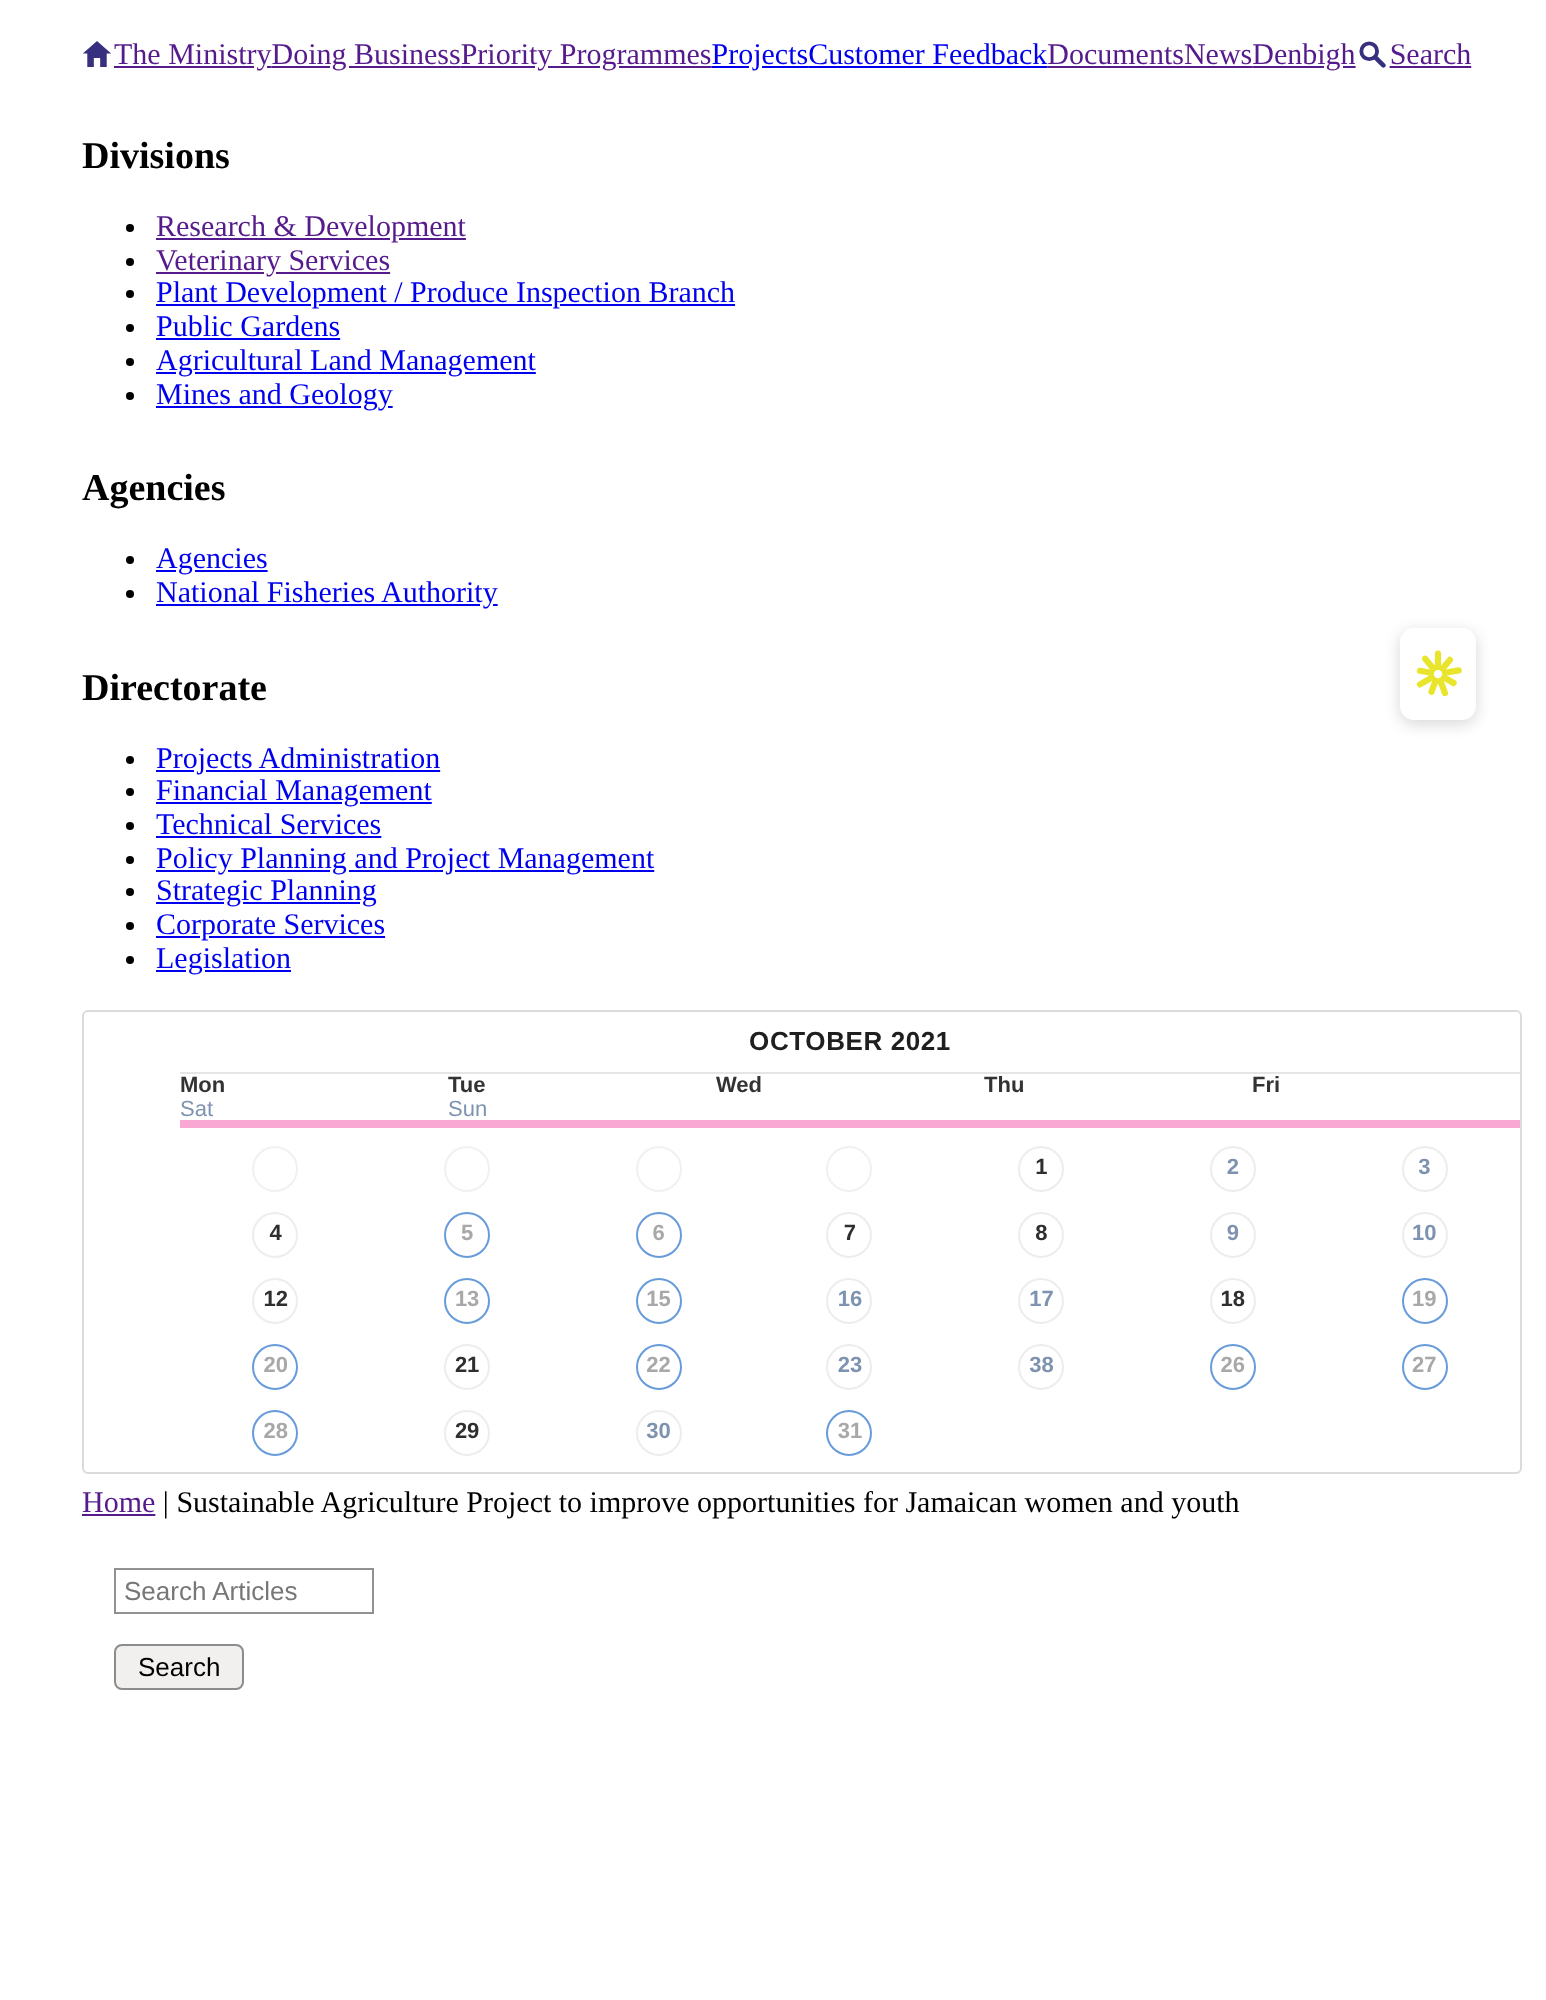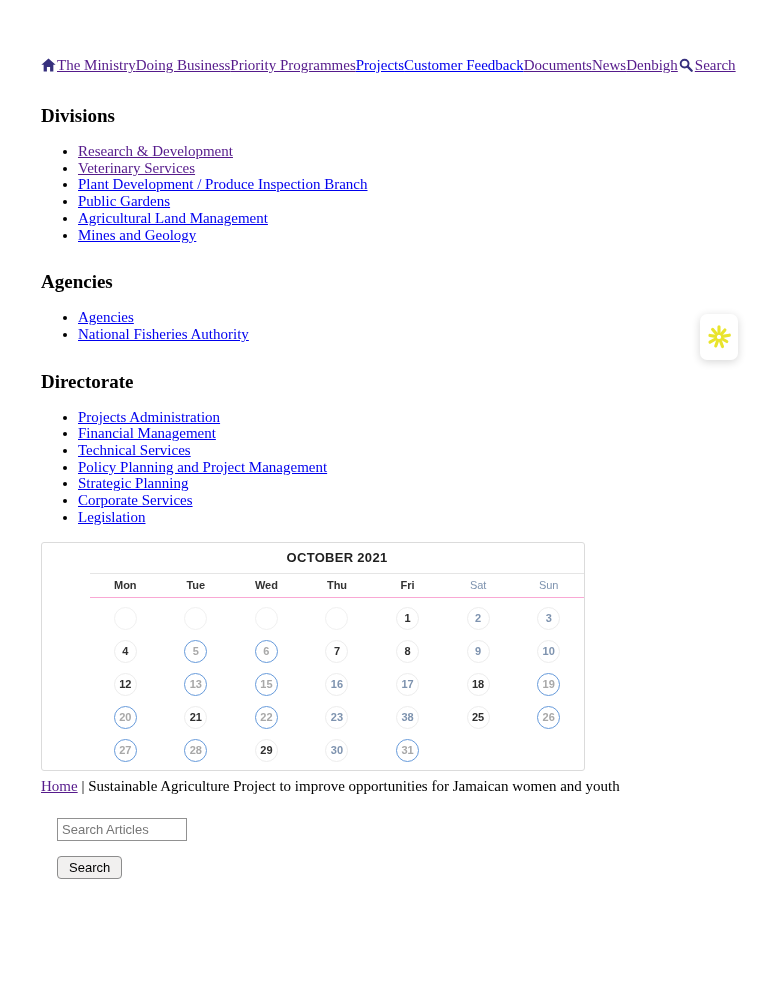--- a/index.html
+++ b/index.html
@@ -7,49 +7,49 @@
     width:773px; height:1000px; position:relative; overflow:hidden;
     font-family:"Liberation Serif", serif; color:#000;
   }
   .page { padding:0 43px 0 41px; }
 
   a { text-decoration:underline; cursor:pointer; }
   a.visited { color:var(--purple,#551A8B); }
   a.unvisited { color:var(--blue,#0000EE); }
 
   
-  .topnav { padding-top:56px; font-size:15px; white-space:nowrap; line-height:19px; }
+  .topnav { padding-top:19px; font-size:15px; white-space:nowrap; line-height:19px; }
   .icon { display:inline-block; vertical-align:-2px; }
   .icon-home { margin-right:1px; }
   .icon-search { margin:0 2px 0 1px; }
   .icon-home path { fill:var(--icon,#37307E); }
   .icon-search circle { stroke:var(--icon,#37307E); fill:none; }
   .icon-search line { stroke:var(--icon,#37307E); }
 
   
   .section h3 { font-size:19px; font-weight:bold; margin:28px 0 0 0; }
   .section:first-child h3 { }
   .section ul { margin:16px 0 16px 0; padding-left:37px; font-size:15px; }
   .section li { line-height:16.7px; }
 
   
   .calendar {
-    width:544px; box-sizing:border-box; margin-top:2px;
+    width:720px; box-sizing:border-box; margin-top:2px;
     border:1px solid var(--cal-border,#DDDDDD); border-radius:3px;
     font-family:"Liberation Sans", sans-serif; background:#fff;padding-left:48px;
   }
   .cal-title {
     height:30px; display:flex; align-items:center; justify-content:center;
     font-size:13px; font-weight:600; letter-spacing:0.3px; color:#1f1f1f;
     border-bottom:1px solid #e5e5e5;
   }
   .cal-weekdays {
-    display:grid; grid-template-columns:repeat(7,1fr); height:23px;
-    align-items:center; text-align:center; font-size:11px; font-weight:600;
-    color:#333; border-bottom:1px solid #f9a8d4;
+    display:grid; grid-template-columns:repeat(5,1fr); height:23px;
+    align-items:center; text-align:left; font-size:11px; font-weight:600;
+    color:#333; border-bottom:4px solid #f9a8d4;
   }
   .cal-weekdays .weekend { color:var(--weekend,#7E93AF); font-weight:400; }
   .cal-grid { display:grid; grid-template-columns:repeat(7,1fr); padding:4px 0 3px 0; }
   .cal-cell { height:33px; display:flex; align-items:center; justify-content:center; }
   .day {
     width:23px; height:23px; box-sizing:border-box; border-radius:50%;
     border:1px solid var(--circle-border,#EDEDED); background:#fff;
     display:flex; align-items:center; justify-content:center;
     font-size:11px; font-weight:600; color:var(--day-dark,#2F2F2F);
   }
@@ -208,23 +208,20 @@
           <span class="day">21</span>
         </div>
         <div class="cal-cell">
           <span class="day event">22</span>
         </div>
         <div class="cal-cell">
           <span class="day weekend">23</span>
         </div>
         <div class="cal-cell">
           <span class="day weekend">38</span>
-        </div>
-        <div class="cal-cell">
-          <span class="day">25</span>
         </div>
         <div class="cal-cell">
           <span class="day event">26</span>
         </div>
         <div class="cal-cell">
           <span class="day event">27</span>
         </div>
         <div class="cal-cell">
           <span class="day event">28</span>
         </div>

